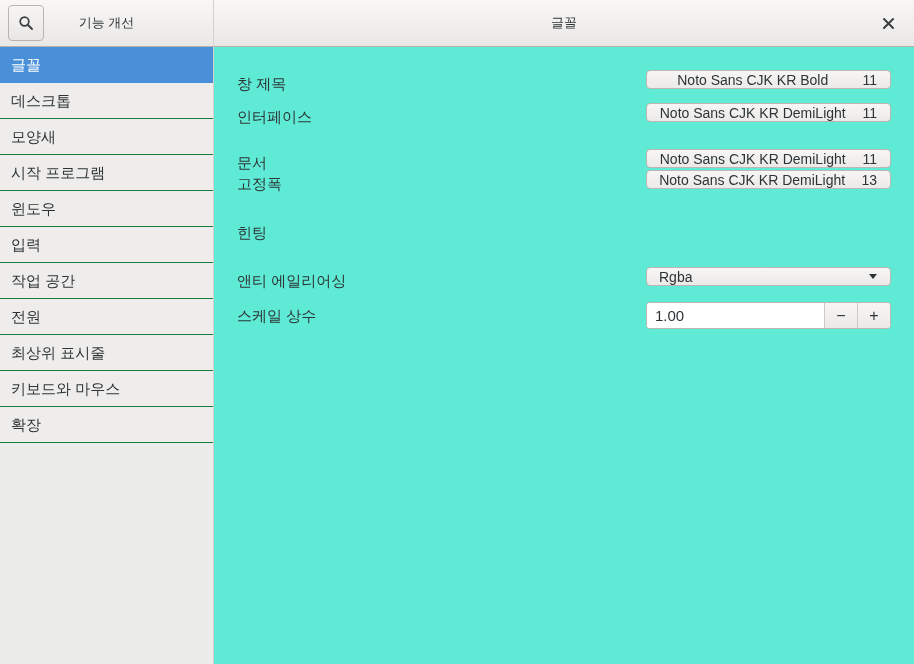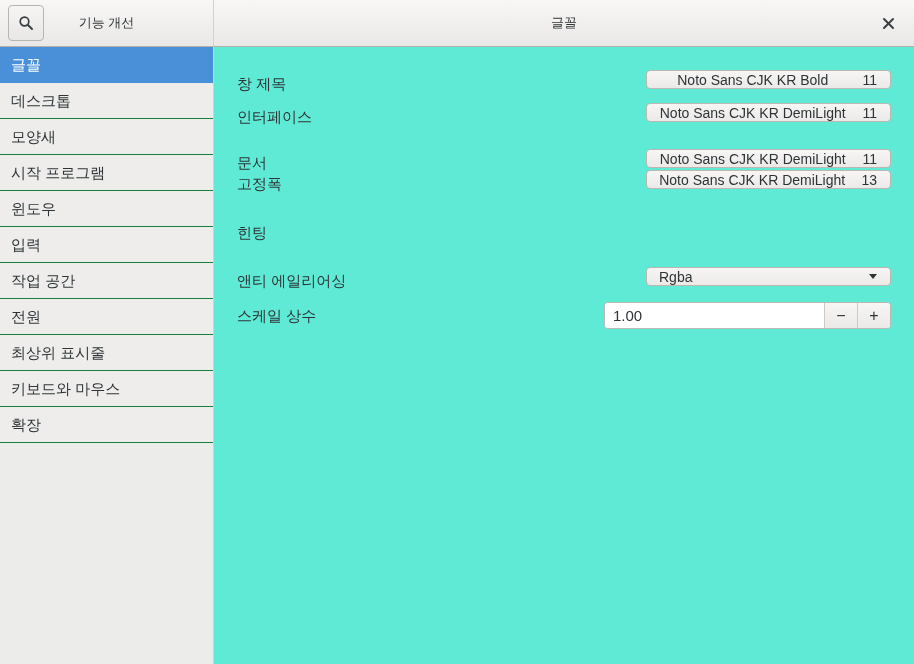--- a/index.html
+++ b/index.html
@@ -40,21 +40,21 @@
   .ctl{position:absolute;right:23px;top:0;width:245px;height:19px;box-sizing:border-box;
        border:1px solid #bcb7b2;border-radius:4px;
        background:linear-gradient(#f7f6f5,#eceae8);
        display:flex;align-items:center;font-size:14px;color:#2e3436;cursor:pointer;}
   .font-name{flex:1;text-align:center;white-space:nowrap;overflow:hidden;}
   .font-size{padding:0 13px 0 4px;}
   .dd-value{padding-left:12px;flex:1;text-align:left;}
   .dd-arrow{width:0;height:0;margin-right:13px;
        border-left:4.5px solid transparent;border-right:4.5px solid transparent;
        border-top:5.5px solid #2e3436;}
-  .spin{position:absolute;right:23px;top:0;width:287px;height:27px;box-sizing:border-box;
+  .spin{position:absolute;right:23px;top:0;width:245px;height:27px;box-sizing:border-box;
        border:1px solid #bcb7b2;border-radius:4px;background:#ffffff;
        display:flex;overflow:hidden;}
   .spin input{flex:1;min-width:0;border:none;outline:none;background:#ffffff;
        font-family:inherit;font-size:15px;color:#2e3436;padding:0 0 0 8px;}
   .spin-btn{width:33px;box-sizing:border-box;border-left:1px solid #cdc9c5;
        background:linear-gradient(#f7f6f5,#eceae8);
        display:flex;align-items:center;justify-content:center;
        font-size:16px;color:#2e3436;cursor:pointer;}
 </style>
 </head>

